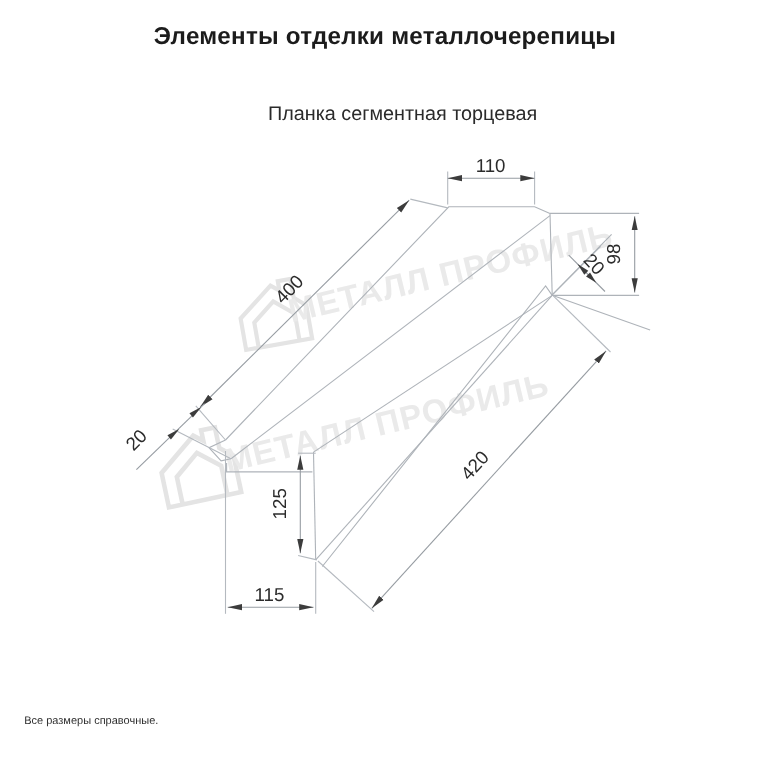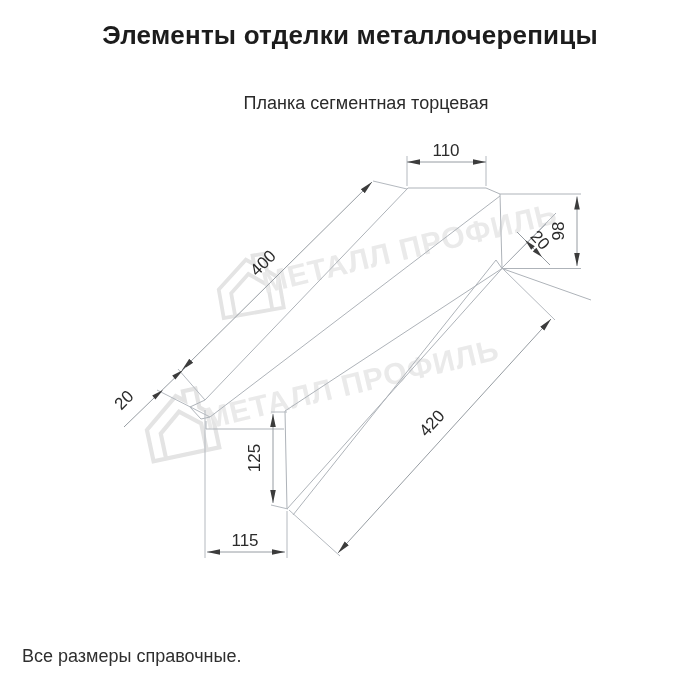--- a/index.html
+++ b/index.html
@@ -1,22 +1,22 @@
 <!DOCTYPE html>
 <html><head>
 <meta charset="utf-8">
 <style>
   html,body{margin:0;padding:0;background:#fff;}
   .page{position:relative;width:700px;height:700px;background:#ffffff;overflow:hidden;
         font-family:"Liberation Sans", sans-serif;}
   .title{position:absolute;left:0;top:20px;width:700px;text-align:center;
-         font-size:26px;font-weight:bold;color:#1c1c1c;letter-spacing:.2px;}
+         font-size:22px;font-weight:bold;color:#1c1c1c;letter-spacing:.2px;}
   .subtitle{position:absolute;left:16px;top:93px;width:700px;text-align:center;
             font-size:18px;color:#2a2a2a;line-height:21px;}
-  .footer{position:absolute;left:22px;top:647px;font-size:18px;color:#2f2f2f;line-height:18px;}
+  .footer{position:absolute;left:22px;top:647px;font-size:10px;color:#2f2f2f;line-height:18px;}
   svg{position:absolute;left:0;top:0;}
   .objline{stroke:#aeb3b9;stroke-width:1;fill:none;}
   .extline{stroke:#b4b9bf;stroke-width:1;fill:none;}
   .dimline{stroke:#969ca2;stroke-width:1;fill:none;}
   .dimtext{fill:#2b2b2b;font-family:"Liberation Sans",sans-serif;font-size:17px;}
   .wmtext{fill:#eaeaea;font-family:"Liberation Sans",sans-serif;font-weight:bold;
           font-size:30px;letter-spacing:1px;}
   .wmlogo{stroke:#e4e4e4;stroke-width:2.6;fill:none;}
   .ah{fill:#3c3c3c;}
 </style>

